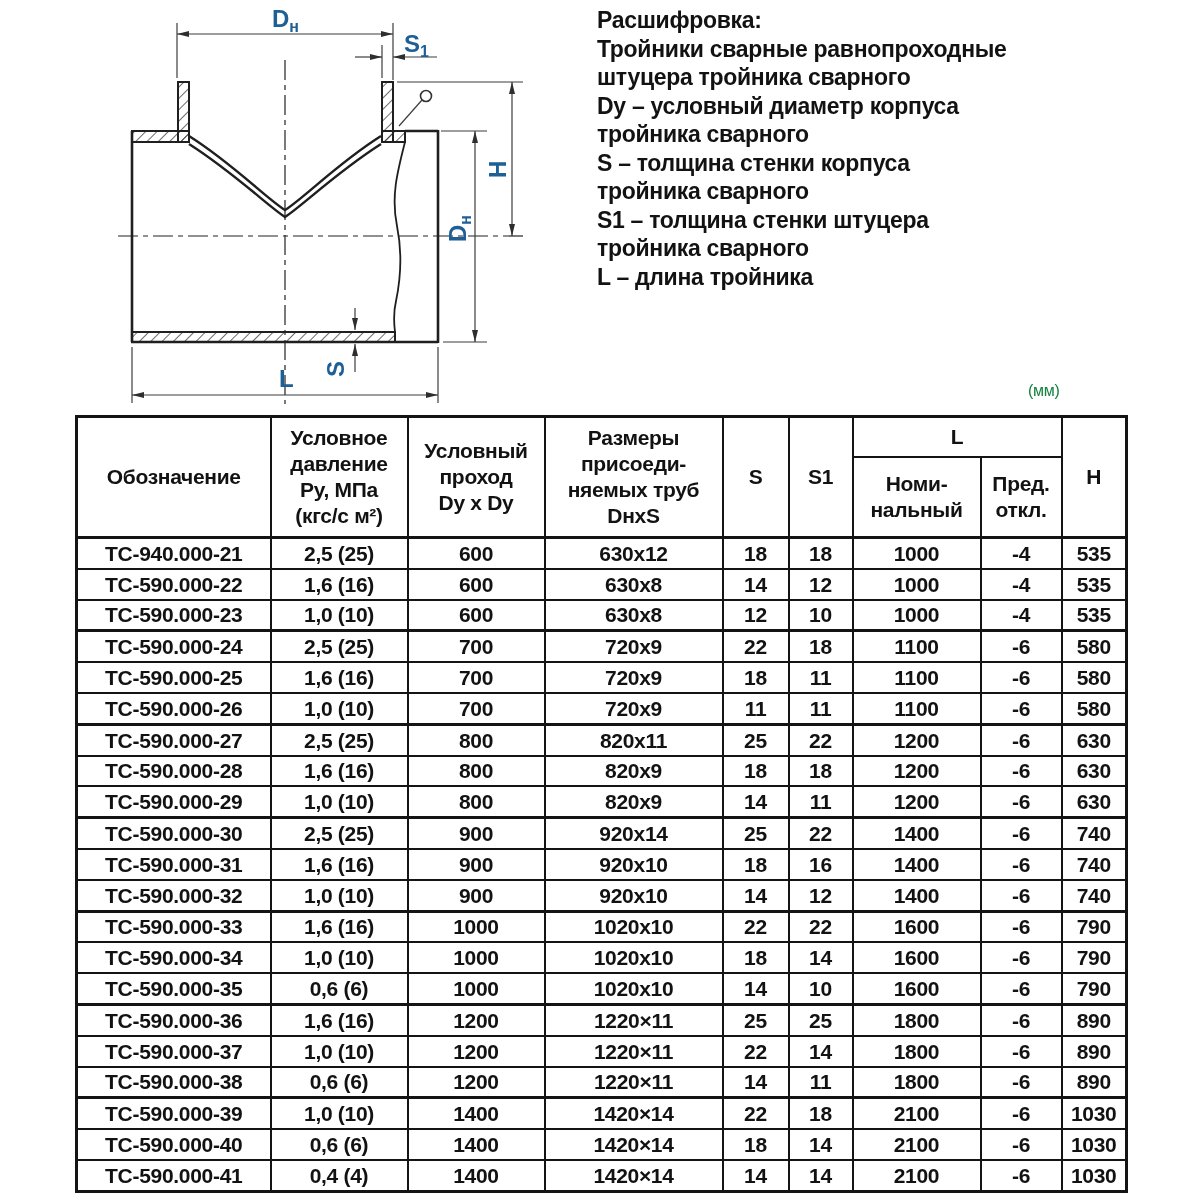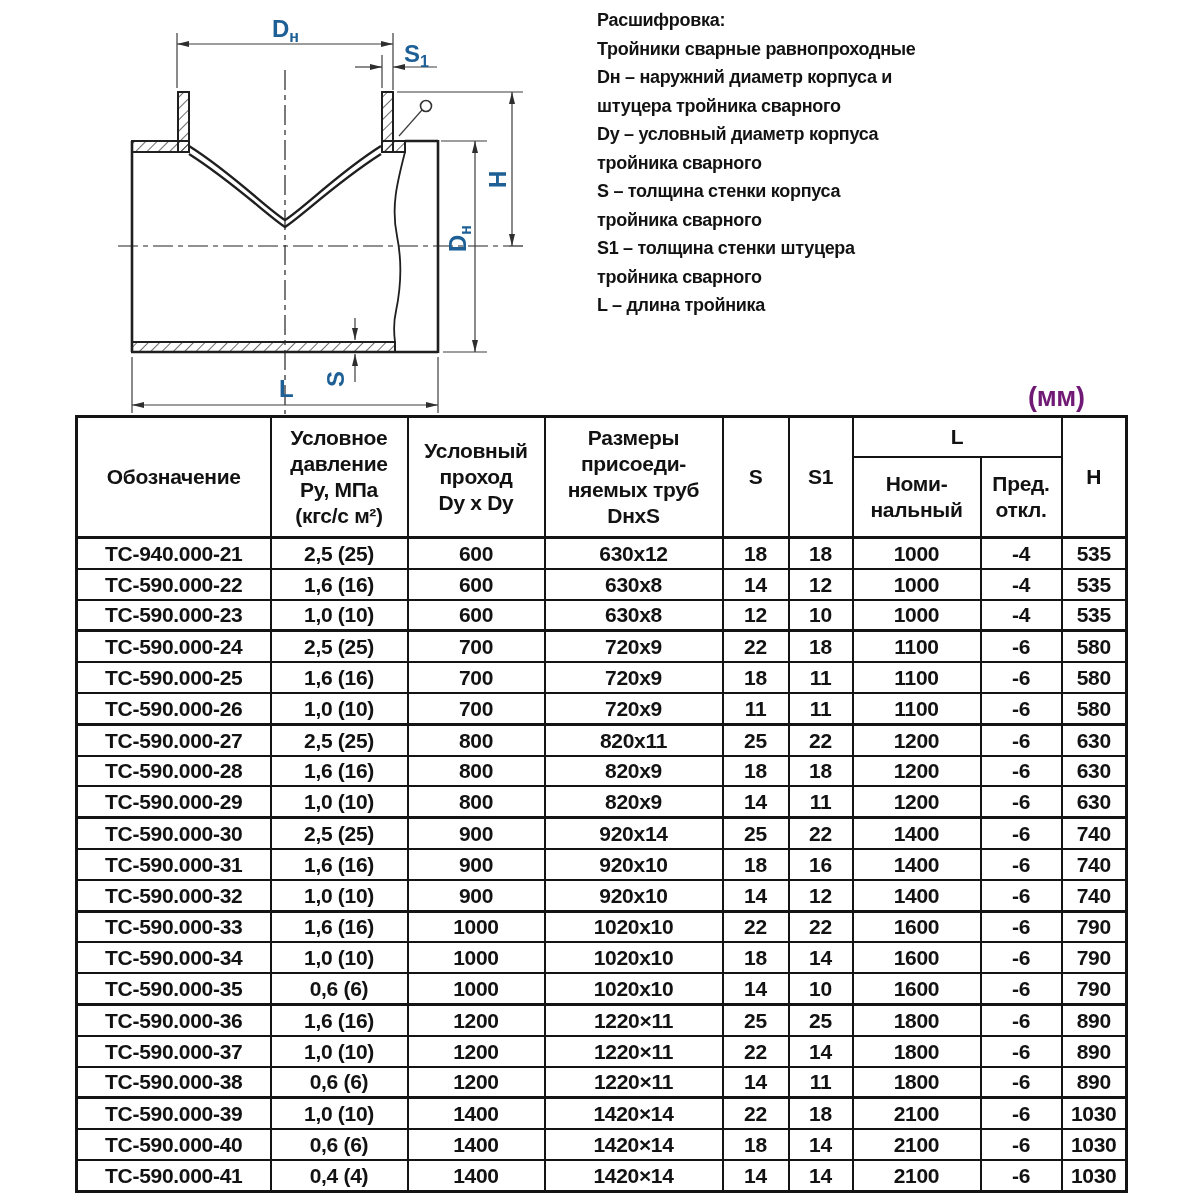--- a/index.html
+++ b/index.html
@@ -3,30 +3,30 @@
 <meta charset="utf-8">
 <title>Тройники сварные равнопроходные</title>
 <style>
   html,body{margin:0;padding:0;background:#ffffff;}
   body{
     width:1200px;height:1195px;position:relative;overflow:hidden;
     font-family:"Liberation Sans", sans-serif;color:#111;
     -webkit-font-smoothing:antialiased;
   }
   
-  .drawing-wrap{position:absolute;left:0;top:15px;width:600px;height:412px;}
+  .drawing-wrap{position:absolute;left:0;top:5px;width:600px;height:412px;}
   
   .legend{
     position:absolute;left:597px;top:6px;width:600px;
-    font-size:18px;line-height:28.5px;font-weight:600;letter-spacing:-0.3px;
+    font-size:23px;line-height:28.5px;font-weight:600;letter-spacing:-0.3px;
     white-space:nowrap;color:#121212;
   }
   .units{
     position:absolute;left:1028px;top:382px;width:60px;
-    font-size:27px;font-weight:700;letter-spacing:-0.3px;color:#701a75;
+    font-size:16px;font-weight:400;letter-spacing:-0.3px;color:#15803d;
   }
   
   table.spec{
     position:absolute;left:75px;top:415px;width:1050px;height:772px;
     border-collapse:collapse;table-layout:fixed;
     border:3px solid #141414;
     font-size:21px;font-weight:600;letter-spacing:-0.3px;color:#121212;
   }
   table.spec th, table.spec td{
     border:2px solid #141414;text-align:center;vertical-align:middle;
@@ -121,21 +121,20 @@
     <text transform="translate(466,237) rotate(-90)"><tspan>D</tspan><tspan dy="5" font-size="16">н</tspan></text>
     <text transform="translate(344,372) rotate(-90)">S</text>
     <text x="279" y="382">L</text>
   </g>
 </svg>
 </div>
 
 <div class="legend">
   <div>Расшифровка:</div>
   <div>Тройники сварные равнопроходные</div>
-  <div>Dн – наружний диаметр корпуса и</div>
   <div>штуцера тройника сварного</div>
   <div>Dy – условный диаметр корпуса</div>
   <div>тройника сварного</div>
   <div>S – толщина стенки корпуса</div>
   <div>тройника сварного</div>
   <div>S1 – толщина стенки штуцера</div>
   <div>тройника сварного</div>
   <div>L – длина тройника</div>
 </div>
 

